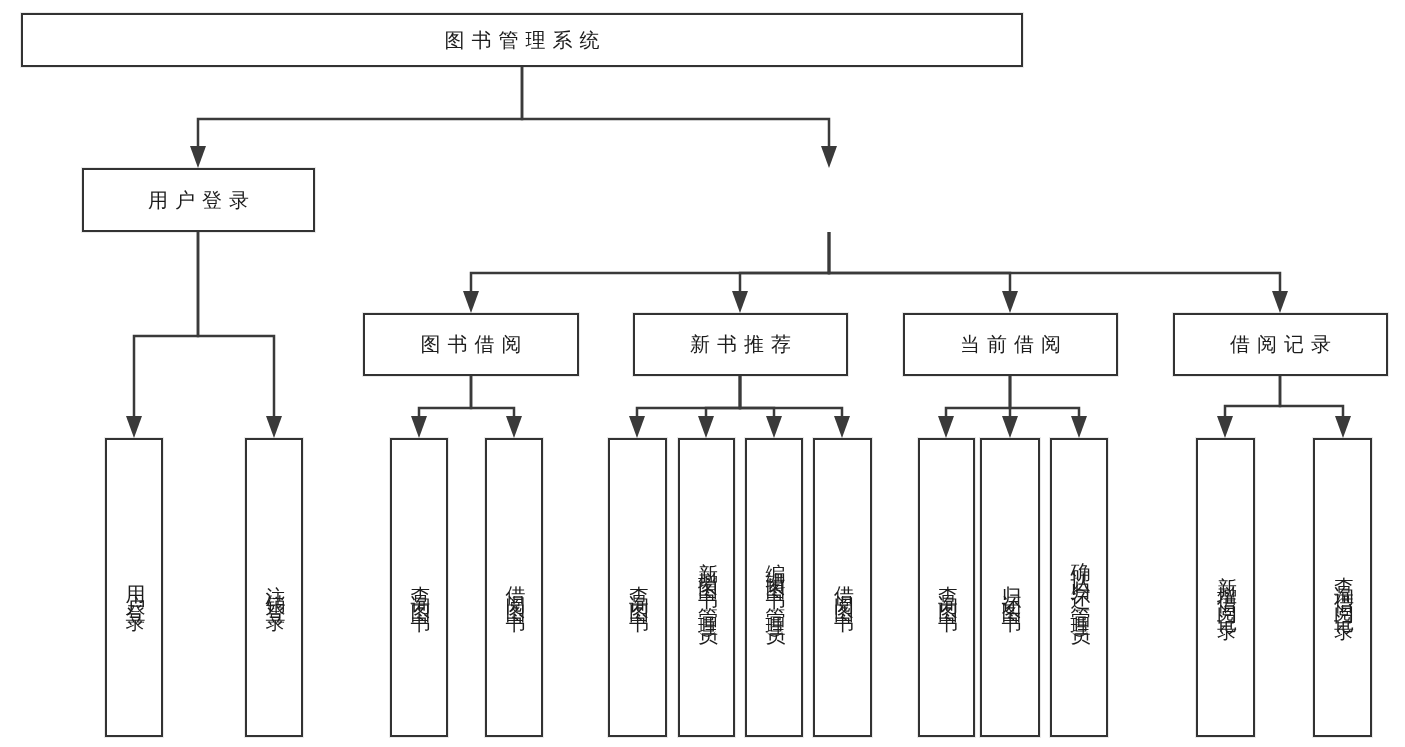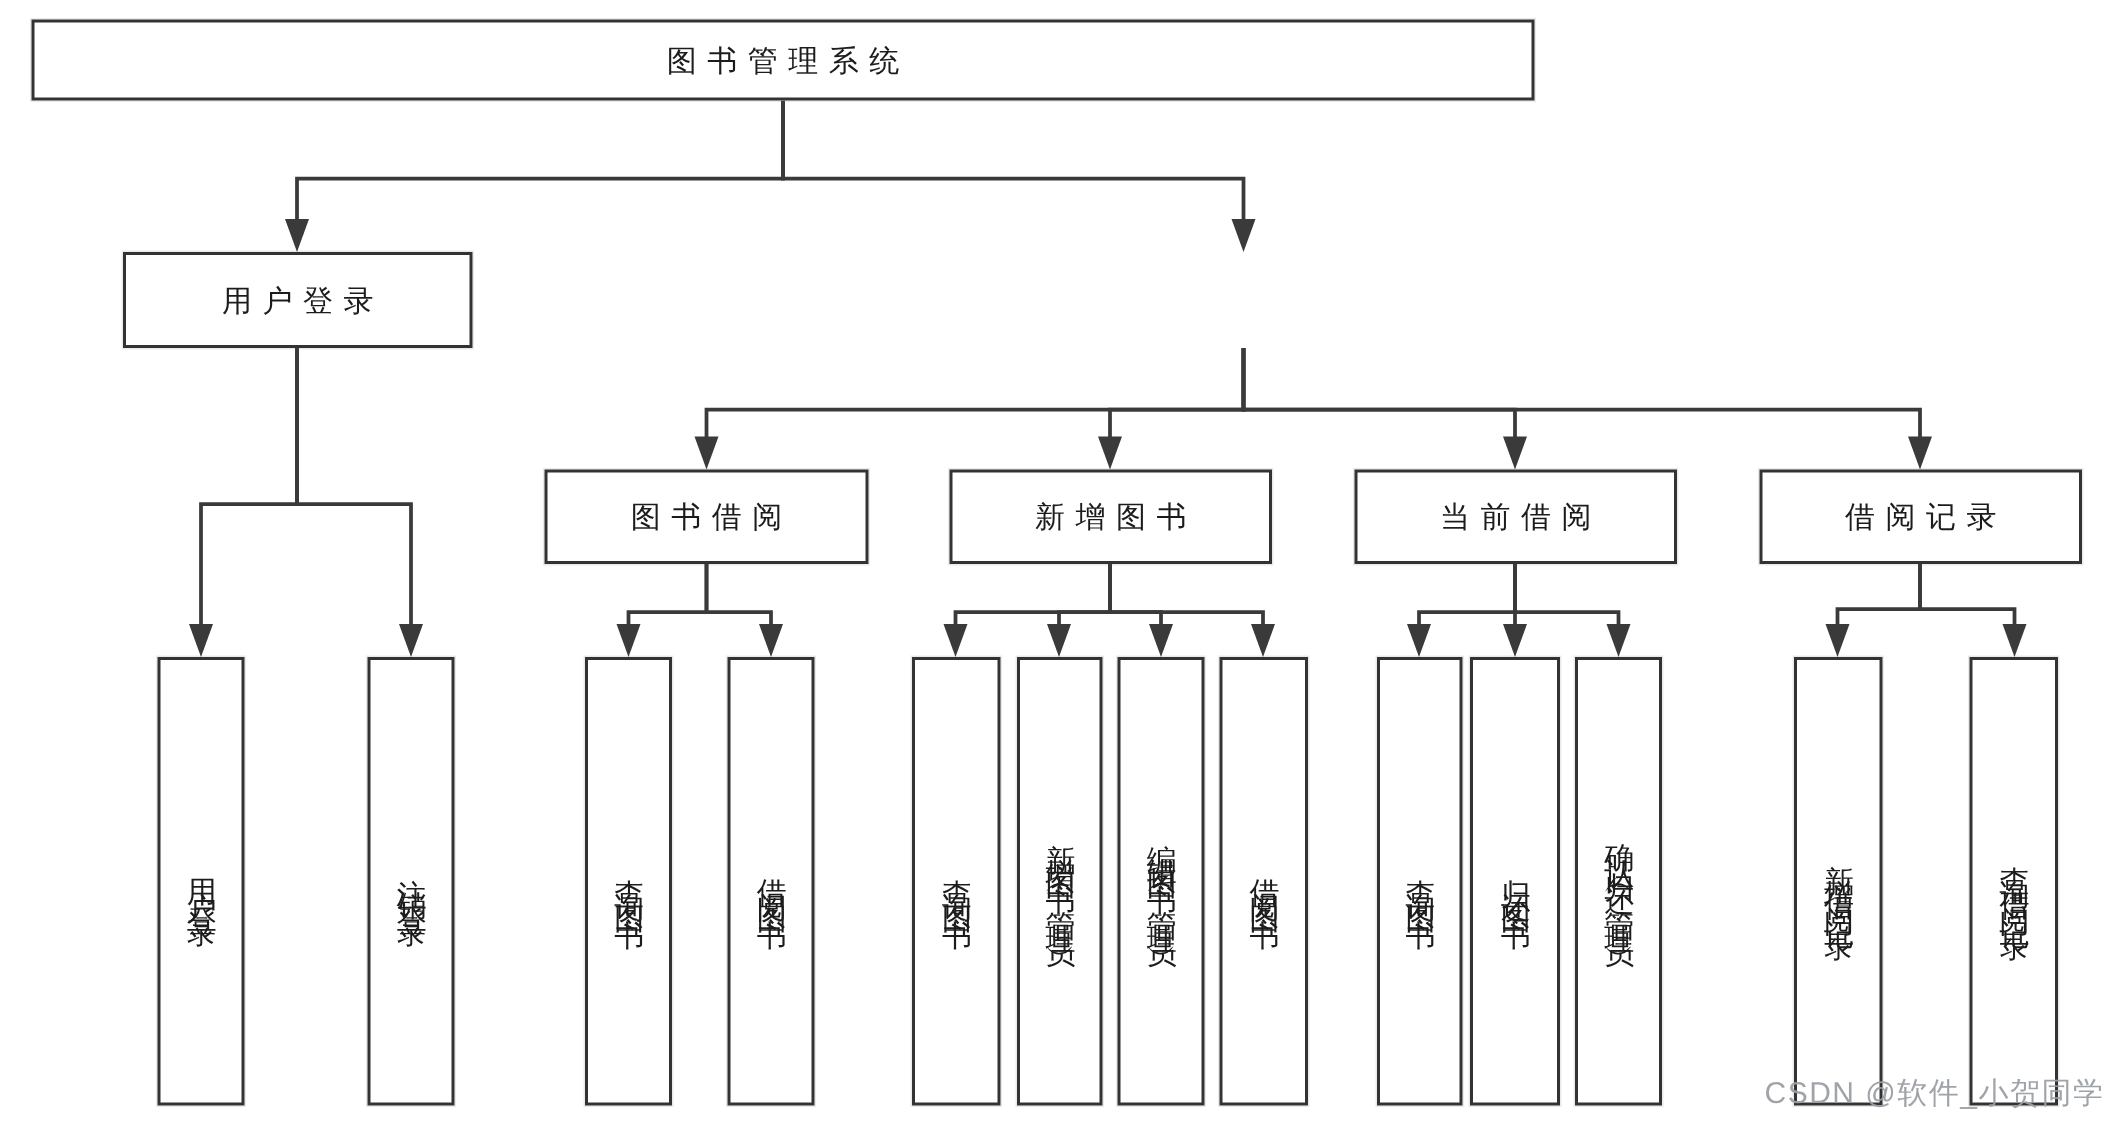--- a/index.html
+++ b/index.html
@@ -1,18 +1,18 @@
 <!DOCTYPE html>
 <html><head>
 <meta charset="utf-8">
 <style>
   html,body { margin:0; padding:0; background:#ffffff; }
   #canvas {
     position:relative; width:1405px; height:747px; background:#ffffff;
-    font-family:Liberation Sans, sans-serif; overflow:hidden;
+    font-family:Liberation Mono, monospace; overflow:hidden;
   }
   #edges { position:absolute; left:0; top:0; width:1405px; height:747px; }
   #edges path { fill:none; stroke:#3a3a3a; stroke-width:2.5; }
   #edges polygon { fill:#3a3a3a; stroke:none; }
   .hbox {
     position:absolute; box-sizing:border-box; background:#ffffff;
     border:2.5px solid #333333; display:flex; align-items:center; justify-content:center;
     box-shadow:0 0 0 1px rgba(80,80,80,0.12);
   }
   .hbox span {
@@ -121,21 +121,21 @@
   </div>
 
   <div class="hbox" style="left:82px; top:168px; width:233px; height:64px;">
     <span>用户登录</span>
   </div>
 
   <div class="hbox" style="left:363px; top:313px; width:216px; height:63px;">
     <span>图书借阅</span>
   </div>
   <div class="hbox" style="left:633px; top:313px; width:215px; height:63px;">
-    <span>新增图书</span>
+    <span>新书推荐</span>
   </div>
   <div class="hbox" style="left:903px; top:313px; width:215px; height:63px;">
     <span>当前借阅</span>
   </div>
   <div class="hbox" style="left:1173px; top:313px; width:215px; height:63px;">
     <span>借阅记录</span>
   </div>
 
   <div class="leaf" style="left:105px; width:58px;">
     <span>用户登录</span>
@@ -174,15 +174,14 @@
     <span>确认归还（管理员）</span>
   </div>
 
   <div class="leaf" style="left:1196px; width:59px;">
     <span>新增借阅记录</span>
   </div>
   <div class="leaf" style="left:1313px; width:59px;">
     <span>查询借阅记录</span>
   </div>
 
-  <div class="watermark">CSDN @软件_小贺同学</div>
 
 </div>
 
 </body></html>

